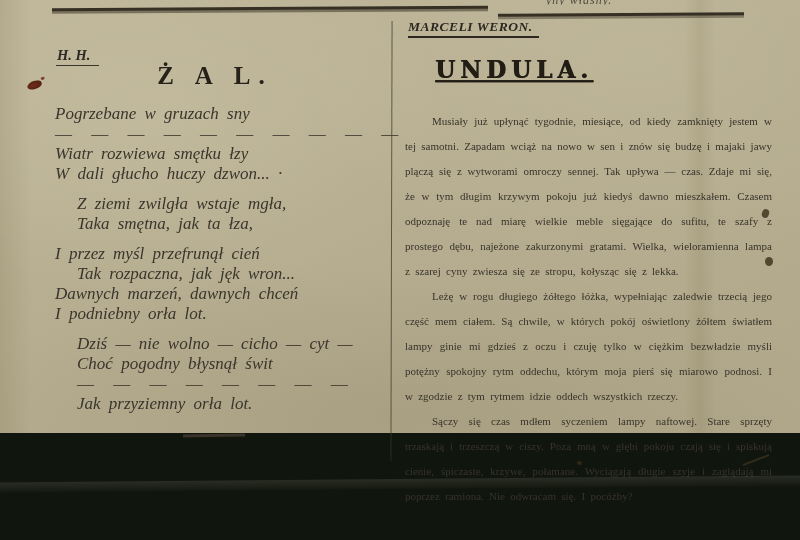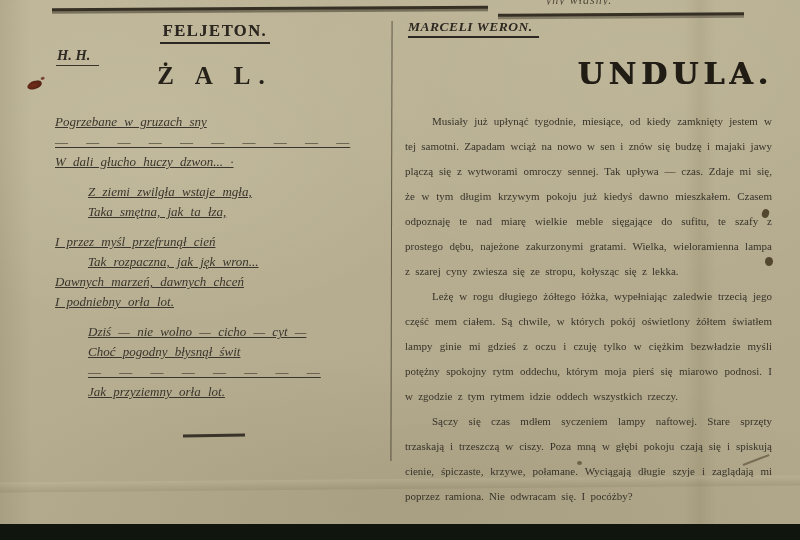--- a/index.html
+++ b/index.html
@@ -3,21 +3,21 @@
 <meta charset="utf-8">
 <style>
   html,body{margin:0;padding:0;}
   body{
     width:800px;height:540px;overflow:hidden;
     background:#10150e;
     font-family:"Liberation Serif", serif;
     position:relative;
   }
   .paper{
-    position:absolute;left:0;top:0;width:800px;height:524px;
+    position:absolute;left:0;top:0;width:800px;height:433px;
     clip-path:polygon(0 0,800 0,800px 511px,420px 516px,0 521px);
     background:
       radial-gradient(ellipse 420px 260px at 20% 28%, rgba(255,250,220,0.10), transparent 70%),
       radial-gradient(ellipse 500px 300px at 80% 15%, rgba(255,250,220,0.08), transparent 70%),
       radial-gradient(ellipse 600px 200px at 50% 96%, rgba(70,58,28,0.10), transparent 75%),
       linear-gradient(90deg, rgba(80,66,34,0.12) 0%, rgba(0,0,0,0) 4%),
       linear-gradient(90deg, transparent 85.5%, rgba(86,72,38,0.10) 87.5%, transparent 89.5%),
       linear-gradient(160deg,#c0b79b 0%,#b7ae91 45%,#b1a88b 100%);
   }
   .ink{color:#38332a;text-shadow:0 0 0.6px rgba(56,51,42,0.75);}
@@ -44,51 +44,51 @@
   .author-left{
     position:absolute;left:56px;top:47px;
     font-size:14.5px;font-style:italic;font-weight:bold;color:#2f2a23;
     border-bottom:1.8px solid #3a342a;padding:0 9px 1px 1px;
   }
   .zal-title{
     position:absolute;left:40px;top:62px;width:350px;text-align:center;
     font-size:25px;font-weight:bold;letter-spacing:8px;color:#262219;
   }
   .poem{
-    position:absolute;left:55px;top:112px;width:322px;
-    font-style:italic;font-size:13px;line-height:20px;color:#3a352c;
+    position:absolute;left:55px;top:104px;width:322px;
+    font-style:italic;font-size:17px;line-height:20px;color:#3a352c;
     word-spacing:4px;
-    text-decoration:underline;
   }
   .poem .line{display:block;white-space:nowrap;}
-  .poem .ind{margin-left:33px;}
+  .poem .ind{margin-left:22px;}
   .poem .gap{margin-top:10px;}
   .poem .dashes{font-style:normal;word-spacing:13px;letter-spacing:1px;color:#3f3a30;}
   .end-rule{
     position:absolute;left:183px;top:434px;width:62px;height:2.6px;
     background:#39332a;transform:rotate(-1deg);
   }
   
   .author-right{
     position:absolute;left:408px;top:19px;
     font-size:13.5px;font-style:italic;font-weight:bold;letter-spacing:0.5px;color:#2c2720;
     border-bottom:2px solid #2c2720;padding:0 6px 1px 0;text-align:center;
   }
   .note{
     position:absolute;left:531px;top:27px;width:260px;
     font-size:11.4px;line-height:13.5px;color:#3a352c;
     text-indent:32px;word-spacing:2px;
   }
   .undula-title{
-    position:absolute;left:405px;top:56px;width:368px;text-align:right;
+    position:absolute;left:405px;top:56px;width:368px;text-align:left;
     padding-left:30px;box-sizing:border-box;
     font-family:"DejaVu Serif", serif;
-    font-size:30px;font-weight:bold;letter-spacing:5px;color:#211d15;
+    font-size:23px;font-weight:bold;letter-spacing:5px;color:#211d15;
     text-shadow:0.7px 0 0 #211d15;
     transform:scaleY(1.02);
+    text-decoration:underline;
   }
   .story-body{
     position:absolute;left:405px;top:109px;width:367px;
     font-size:11px;line-height:25px;color:#38332a;
     text-align:justify;word-spacing:2.5px;
   }
   .story-body p{margin:0;text-indent:27px;}
   
   .red-mark{
     position:absolute;left:27px;top:81px;width:15px;height:8px;
@@ -116,29 +116,27 @@
 </head>
 <body>
 
 <div class="paper">
 
   <div class="top-fragment">yny własny.</div>
   <div class="rule rule-left"></div>
   <div class="rule rule-right"></div>
   <div class="col-divider"></div>
 
-  <div class="feljeton ink">
-    <span>FELJETON.</span>
-  </div>
   <div class="author-left">H. H.</div>
   <div class="zal-title">Ż A L.</div>
 
   <div class="poem">
     <span class="line">Pogrzebane w gruzach sny</span>
     <span class="line dashes">—  —  —  —  —  —  —  —  —  —</span>
+    <span class="line">Wiatr rozwiewa smętku łzy</span>
     <span class="line">W dali głucho huczy dzwon... ·</span>
     <span class="line ind gap">Z ziemi zwilgła wstaje mgła,</span>
     <span class="line ind">Taka smętna, jak ta łza,</span>
     <span class="line gap">I przez myśl przefrunął cień</span>
     <span class="line ind">Tak rozpaczna, jak jęk wron...</span>
     <span class="line">Dawnych marzeń, dawnych chceń</span>
     <span class="line">I podniebny orła lot.</span>
     <span class="line ind gap">Dziś — nie wolno — cicho — cyt —</span>
     <span class="line ind">Choć pogodny błysnął świt</span>
     <span class="line ind dashes">—  —  —  —  —  —  —  —</span>

